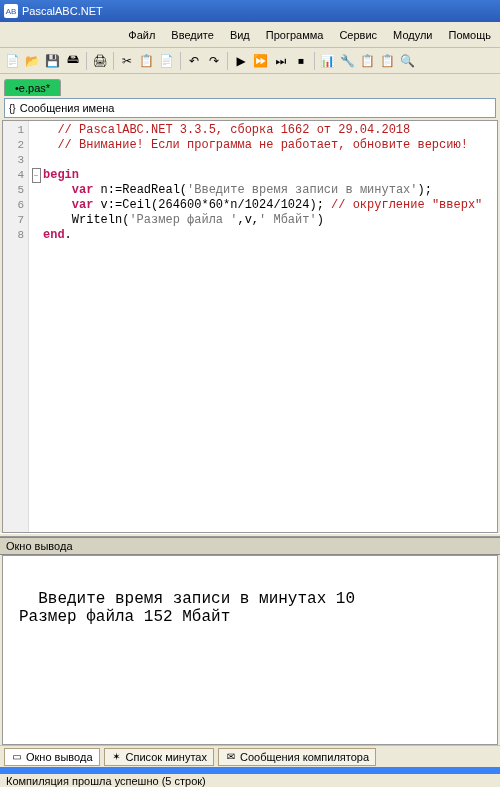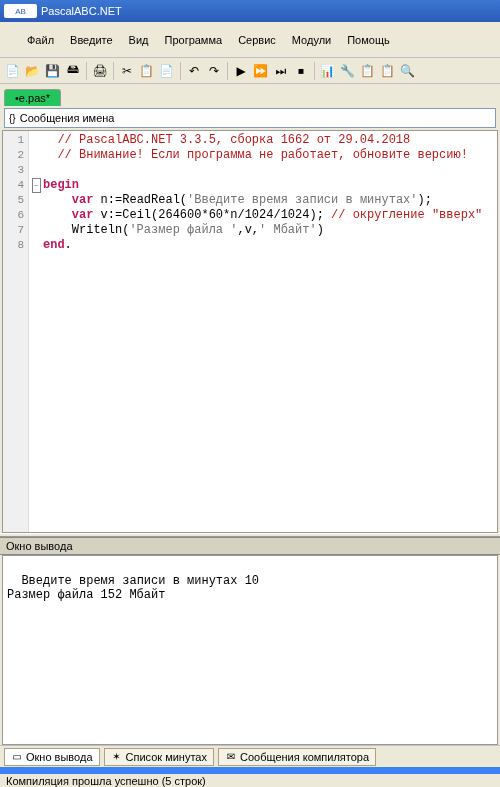--- a/index.html
+++ b/index.html
@@ -1,19 +1,19 @@
 <!DOCTYPE html>
 <html><head>
 <meta charset="utf-8">
 <style>
 * { margin: 0; padding: 0; box-sizing: border-box; }
 body { font-family: Tahoma, sans-serif; font-size: 11px; background: #ece9d8; width: 500px; height: 787px; overflow: hidden; display: flex; flex-direction: column; }
 .titlebar { background: linear-gradient(to bottom, #3b77d3, #2b5bb8); height: 22px; display: flex; align-items: center; padding: 0 4px; color: #fff; font-size: 11px; }
-.titlebar .app-icon { width: 33px; height: 14px; background: #fff; margin-right: 4px; display: inline-flex; align-items: center; justify-content: center; font-size: 8px; color: #2b5bb8; border-radius: 2px; }
-.menubar { background: #ece9d8; height: 36px; display: flex; align-items: center; padding: 0 19px; border-bottom: 1px solid #c0c0c0; }
+.titlebar .app-icon { width: 14px; height: 14px; background: #fff; margin-right: 4px; display: inline-flex; align-items: center; justify-content: center; font-size: 8px; color: #2b5bb8; border-radius: 2px; }
+.menubar { background: #ece9d8; height: 26px; display: flex; align-items: center; padding: 0 1px; border-bottom: 1px solid #c0c0c0; justify-content: flex-end; }
 .menubar span { padding: 2px 8px; cursor: default; }
 .toolbar { background: #ece9d8; height: 26px; display: flex; align-items: center; padding: 0 4px; gap: 2px; border-bottom: 1px solid #c0c0c0; }
 .tb-btn { width: 18px; height: 18px; display: inline-flex; align-items: center; justify-content: center; font-size: 12px; cursor: pointer; }
 .tb-sep { width: 1px; height: 18px; background: #c0c0c0; margin: 0 2px; }
 .tabs { background: #ece9d8; height: 22px; display: flex; align-items: flex-end; padding: 0 4px; }
 .tab { background: #22c55e; border: 1px solid #999; border-bottom: none; padding: 2px 10px; font-size: 11px; border-radius: 3px 3px 0 0; }
 .names-dropdown { background: #fff; border: 1px solid #7f9db9; height: 20px; display: flex; align-items: center; padding: 0 4px; margin: 2px 4px; }
 .names-dropdown .dd-icon { font-size: 10px; margin-right: 4px; }
 .editor { flex: 1; background: #fff; display: flex; border: 1px solid #999; margin: 0 2px; overflow: hidden; min-height: 340px; }
 .gutter { background: #f0f0f0; width: 26px; border-right: 1px solid #ddd; padding-top: 2px; }
@@ -21,21 +21,21 @@
 .fold-col { width: 14px; background: #fff; padding-top: 2px; }
 .fold-col div { height: 15px; display: flex; align-items: center; justify-content: center; }
 .fold-box { width: 9px; height: 9px; border: 1px solid #808080; font-size: 8px; line-height: 7px; text-align: center; color: #808080; }
 .code { flex: 1; font-family: 'Courier New', monospace; font-size: 12px; padding-top: 2px; white-space: pre; }
 .code div { height: 15px; line-height: 15px; }
 .c-comment { color: #b91c1c; }
 .c-keyword { color: #be185d; font-weight: bold; }
 .c-string { color: #737373; }
 .splitter { height: 4px; background: #ece9d8; border-top: 1px solid #fff; border-bottom: 1px solid #999; cursor: ns-resize; }
 .out-header { background: #d6d2c2; border-top: 1px solid #888; border-bottom: 1px solid #888; padding: 2px 6px; font-size: 11px; }
-.out-body { background: #fff; flex: 0 0 190px; font-family: 'Courier New', monospace; font-size: 12px; padding: 4px; border: 1px solid #999; margin: 0 2px; white-space: pre; overflow: auto; }
+.out-body { background: #fff; flex: 0 0 190px; font-family: 'Courier New', monospace; font-size: 16px; padding: 16px; border: 1px solid #999; margin: 0 2px; white-space: pre; overflow: auto; }
 .bottom-tabs { background: #ece9d8; height: 22px; display: flex; align-items: center; padding: 2px 4px; gap: 4px; border-top: 1px solid #c0c0c0; }
 .btab { background: #f5f3e8; border: 1px solid #b0a080; padding: 2px 6px; display: flex; align-items: center; gap: 3px; font-size: 11px; cursor: pointer; }
 .btab.active { background: #fff; }
 .btab-icon { width: 12px; height: 12px; display: inline-flex; align-items: center; justify-content: center; font-size: 10px; }
 .statusbar { background: #ece9d8; height: 20px; border-top: 7px solid #3b82f6; display: flex; align-items: center; padding: 0 6px; font-size: 11px; }
 </style>
 </head>
 <body>
 
 <div class="titlebar">

